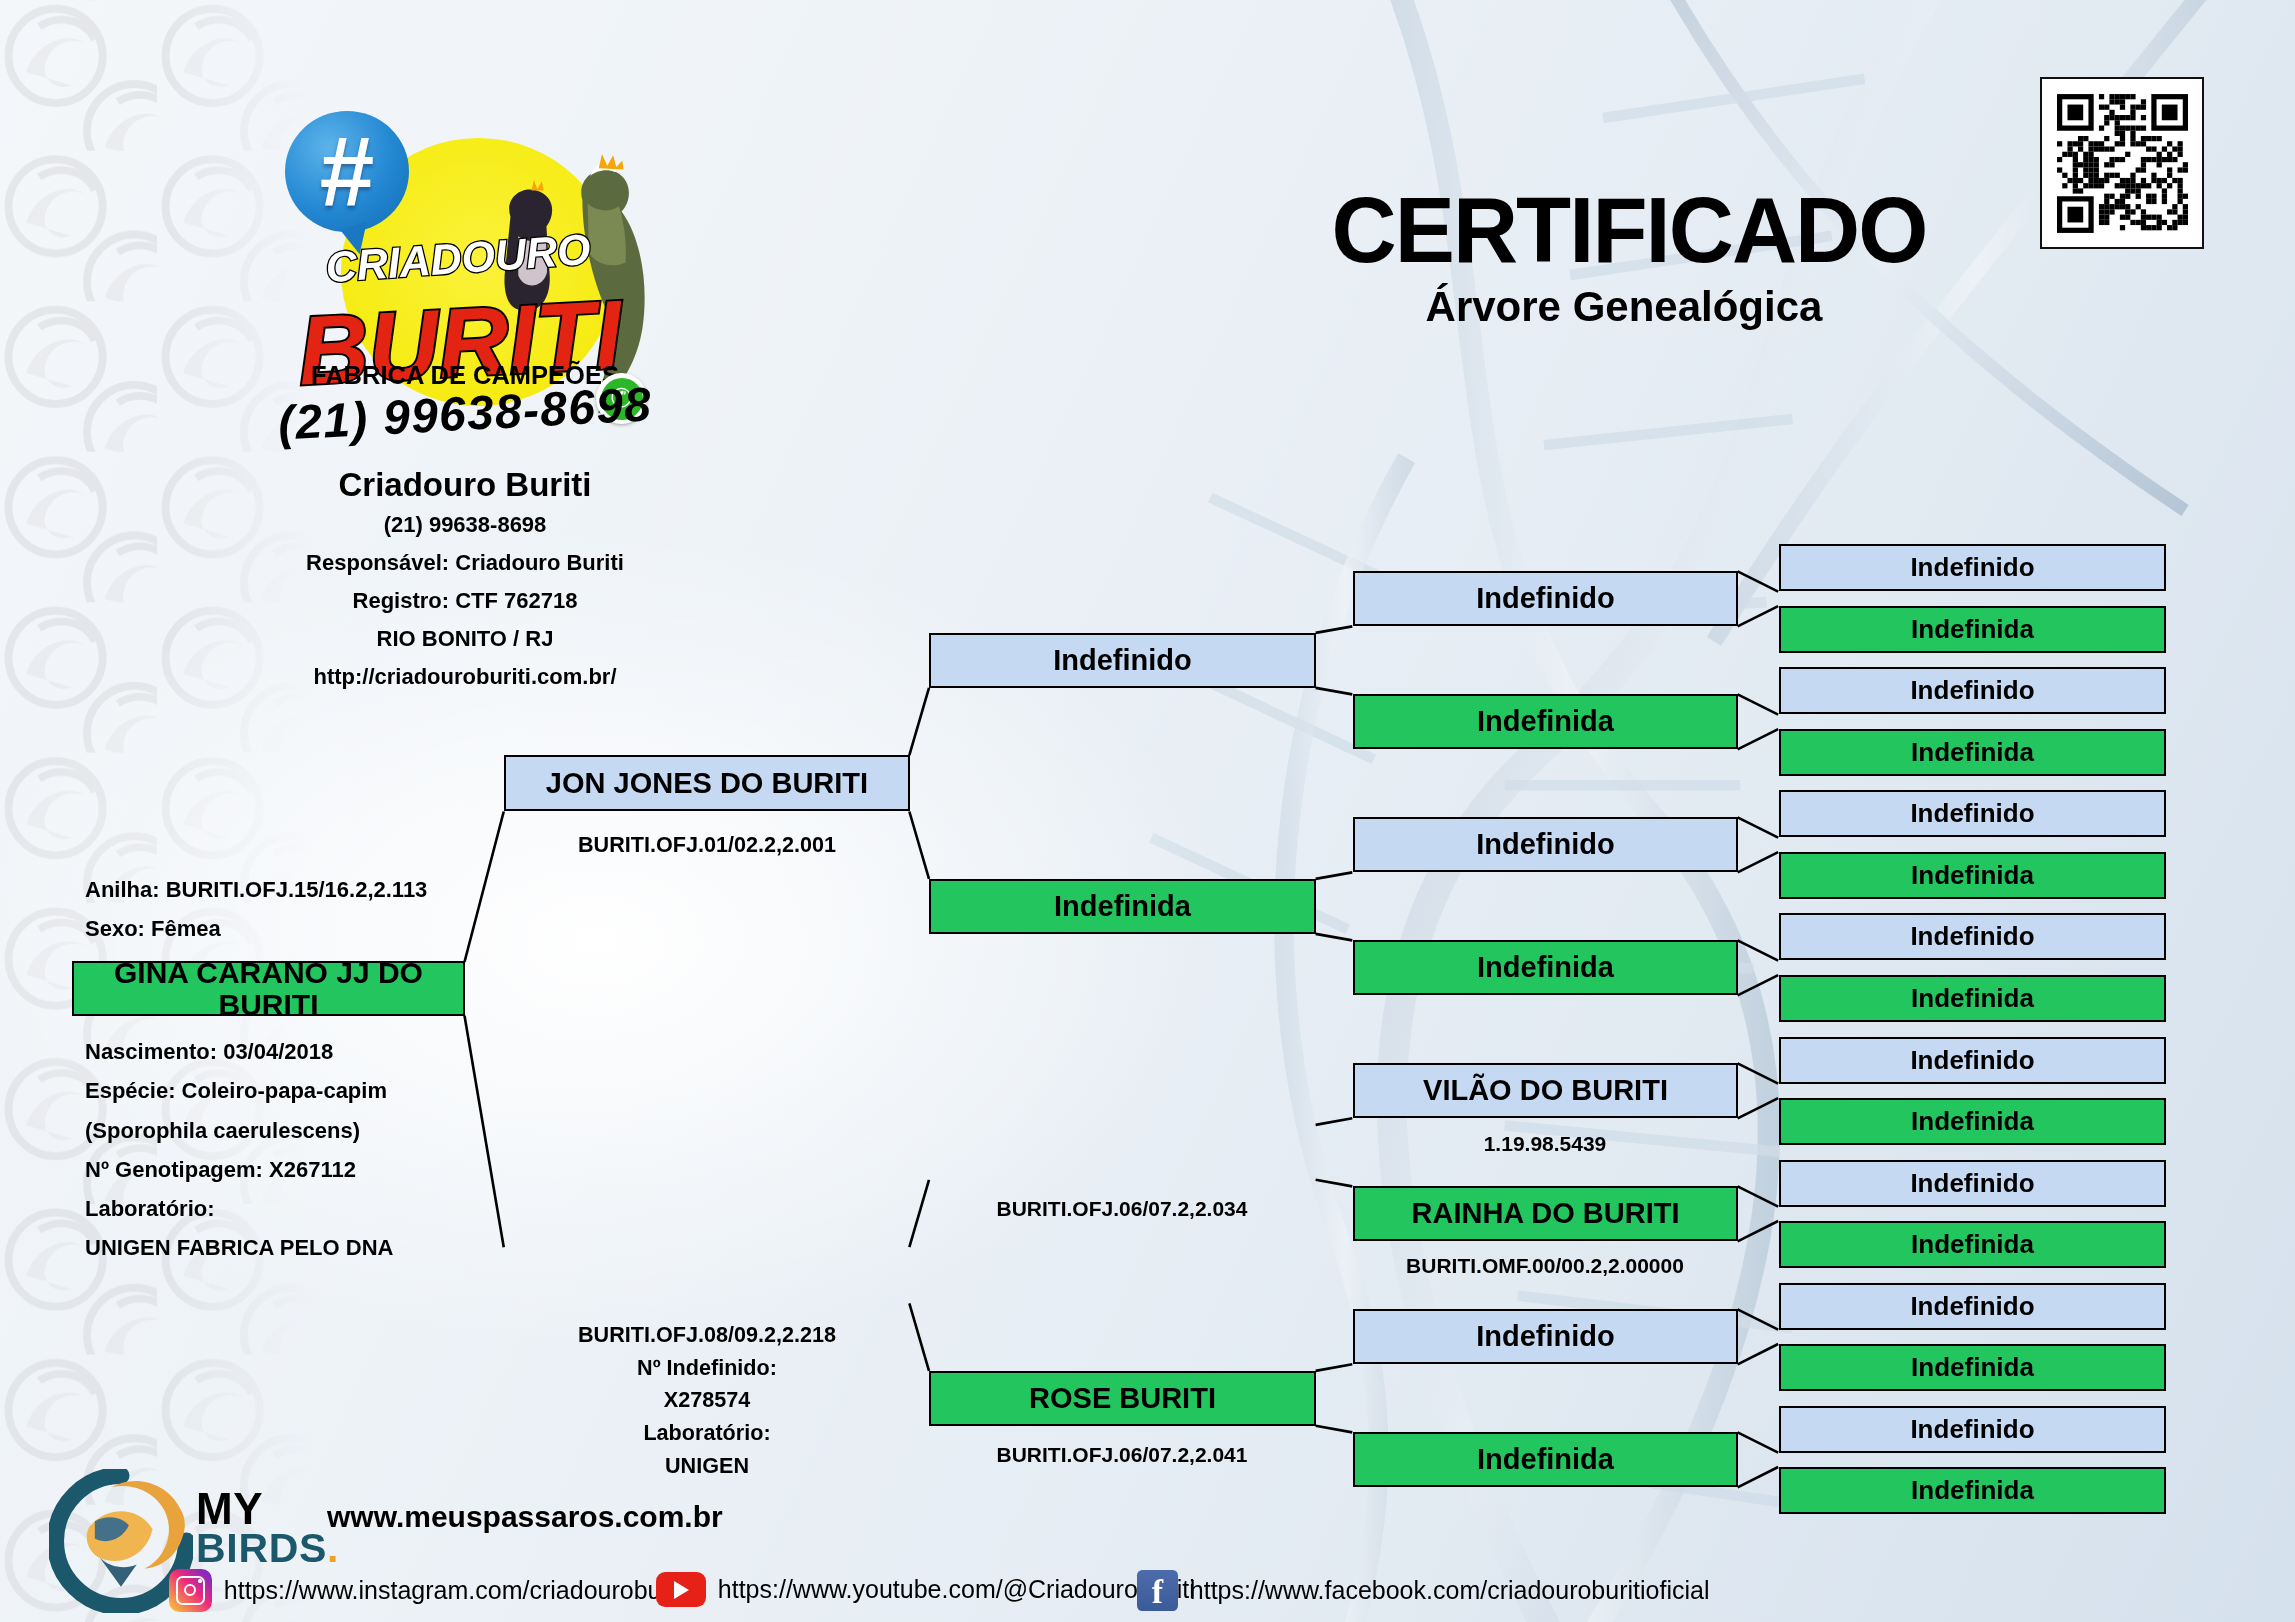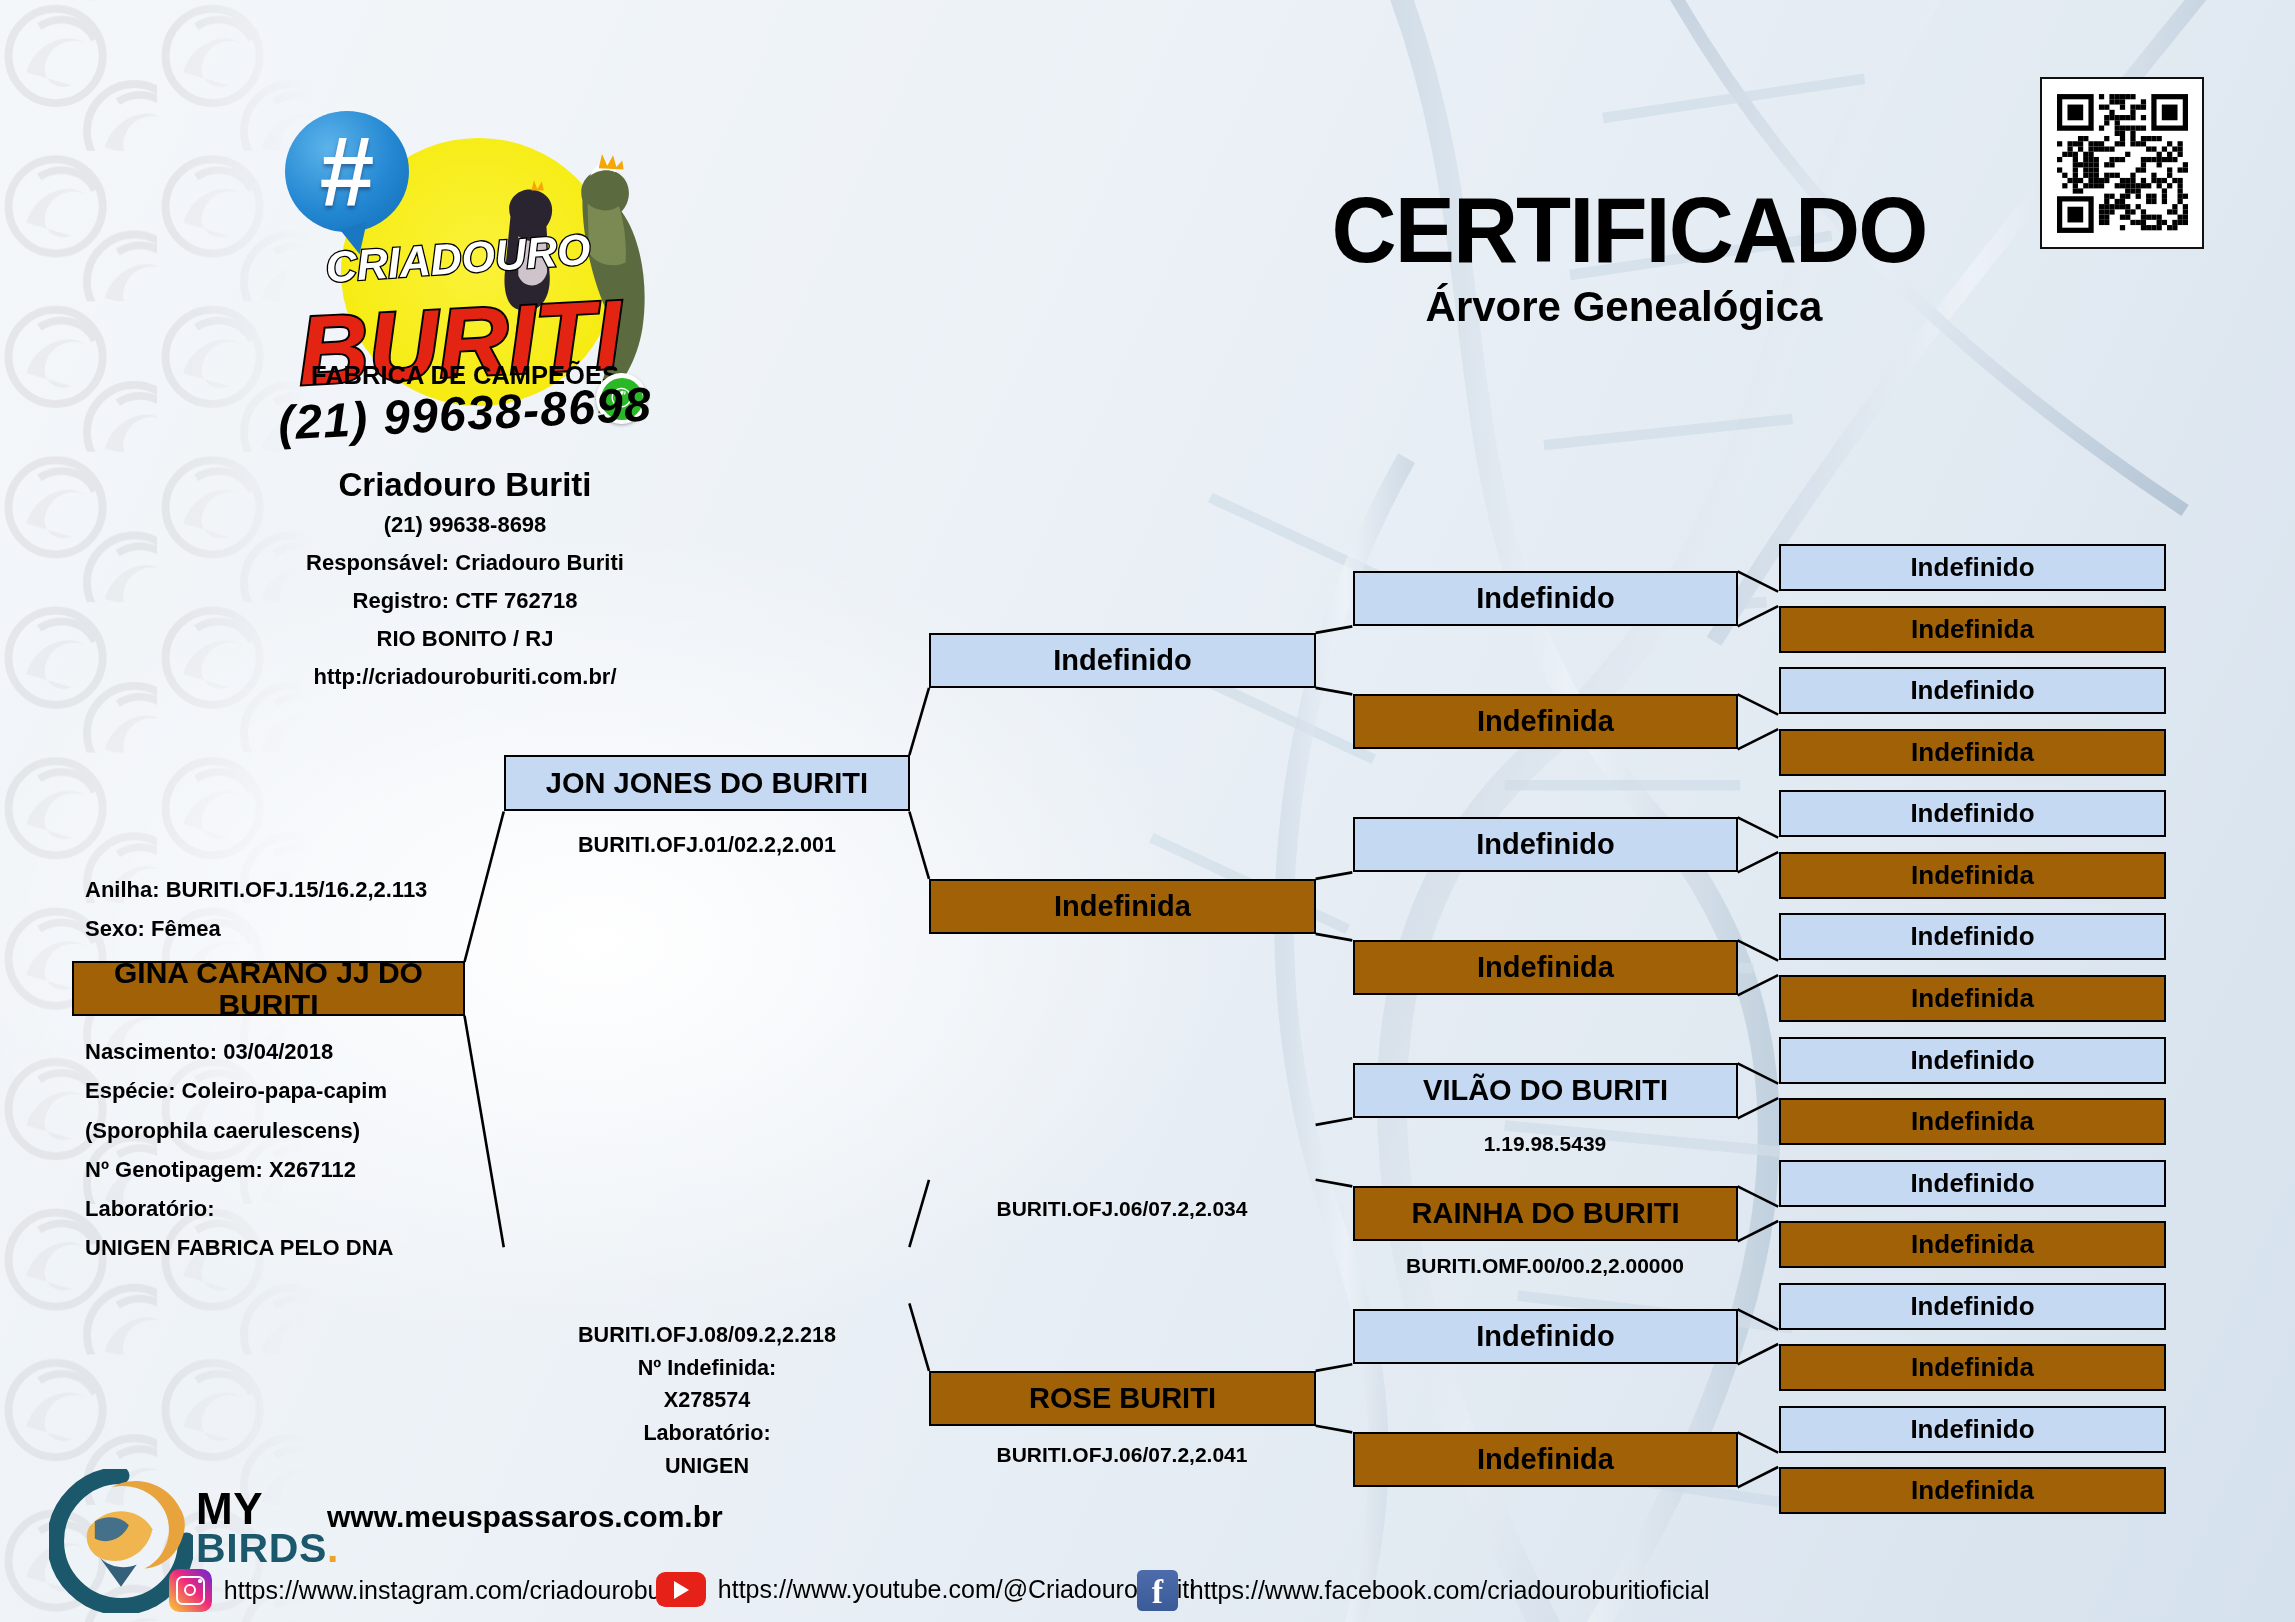--- a/index.html
+++ b/index.html
@@ -11,21 +11,21 @@
   .bg-glow{position:absolute;inset:0;
     background:radial-gradient(ellipse 916px 589px at 26% 58%, #ffffff 0%, rgba(255,255,255,0) 70%);}
   .bg-dna{position:absolute;inset:0;}
   .bg-watermark{position:absolute;left:0;top:0;width:314px;height:1623px;opacity:.55;
     -webkit-mask-image:linear-gradient(90deg,#000 55%,transparent 100%);
     mask-image:linear-gradient(90deg,#000 55%,transparent 100%);}
   
   .node{position:absolute;border:2.6px solid #000;display:flex;align-items:center;justify-content:center;
         font-weight:bold;box-sizing:border-box;text-align:center;line-height:1.05;}
   .male{background:#c5d9f3;}
-  .female{background:#a16207;}
+  .female{background:#22c55e;}
   .f44{font-size:29px;} .f40{font-size:26px;} .f46{font-size:30px;}
   .ring{position:absolute;font-weight:bold;font-size:21.6px;text-align:center;transform:translate(-50%,-50%);white-space:nowrap;}
   .info-line{position:absolute;font-weight:bold;font-size:22px;white-space:nowrap;}
   .center-line{position:absolute;transform:translateX(-50%);font-weight:bold;text-align:center;white-space:nowrap;}
   
   .cert-title{position:absolute;left:1629px;top:177px;transform:translateX(-50%) scaleX(.97);
     font-size:93px;font-weight:bold;letter-spacing:-2px;white-space:nowrap;}
   .cert-sub{position:absolute;left:1624px;top:283px;transform:translateX(-50%);
     font-size:42px;font-weight:bold;white-space:nowrap;}
   
@@ -467,21 +467,21 @@
         <line x1="2656" y1="2273" x2="2718" y2="2242"></line>
     </g>
   </svg>
 
   <div class="node male f44" style="left:504px;top:755px;width:406px;height:56px;">
     <span>JON JONES DO BURITI</span>
   </div>
   <div class="ring" style="left:707px;top:845px;">BURITI.OFJ.01/02.2,2.001</div>
 
   <div class="ring" style="left:707px;top:1335px;">BURITI.OFJ.08/09.2,2.218</div>
-  <div class="ring" style="left:707px;top:1368px;">Nº Indefinida:</div>
+  <div class="ring" style="left:707px;top:1368px;">Nº Indefinido:</div>
   <div class="ring" style="left:707px;top:1400px;">X278574</div>
   <div class="ring" style="left:707px;top:1433px;">Laboratório:</div>
   <div class="ring" style="left:707px;top:1466px;">UNIGEN</div>
 
   <div class="node male f44" style="left:929px;top:633px;width:387px;height:55px;">
     <span>Indefinido</span>
   </div>
   <div class="node female f44" style="left:929px;top:879px;width:387px;height:55px;">
     <span>Indefinida</span>
   </div>

